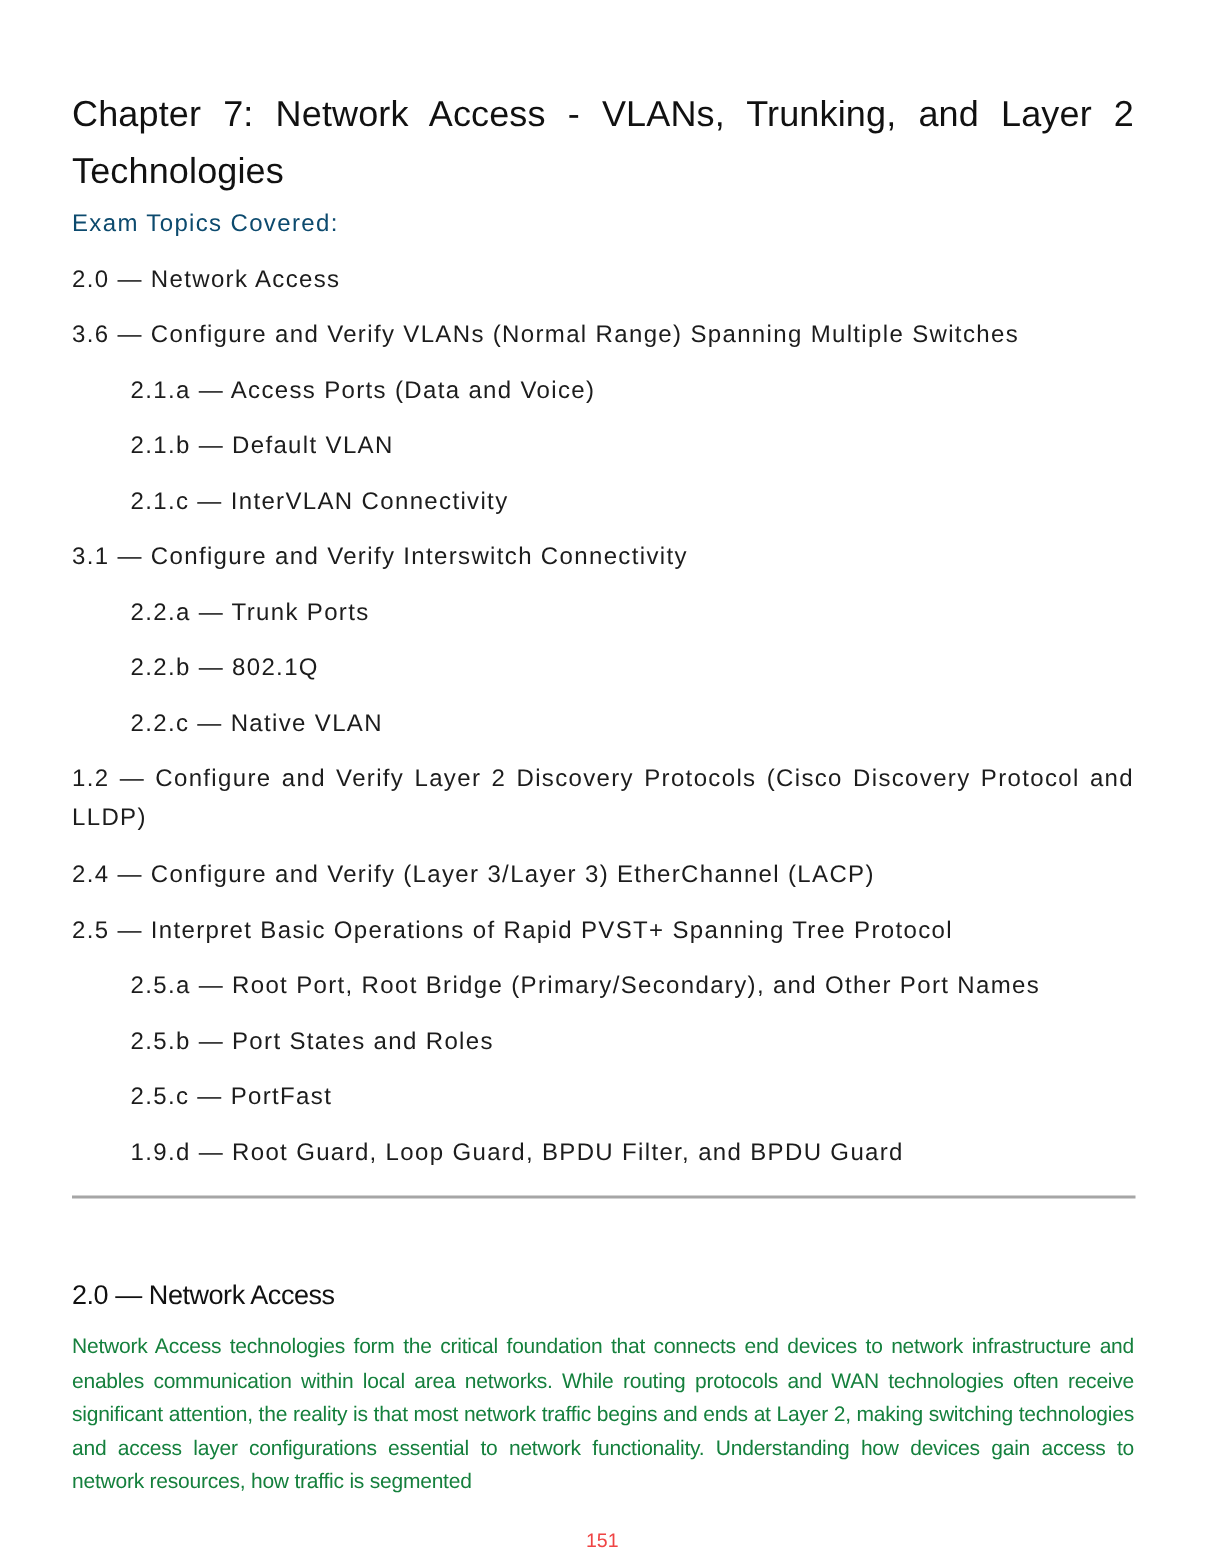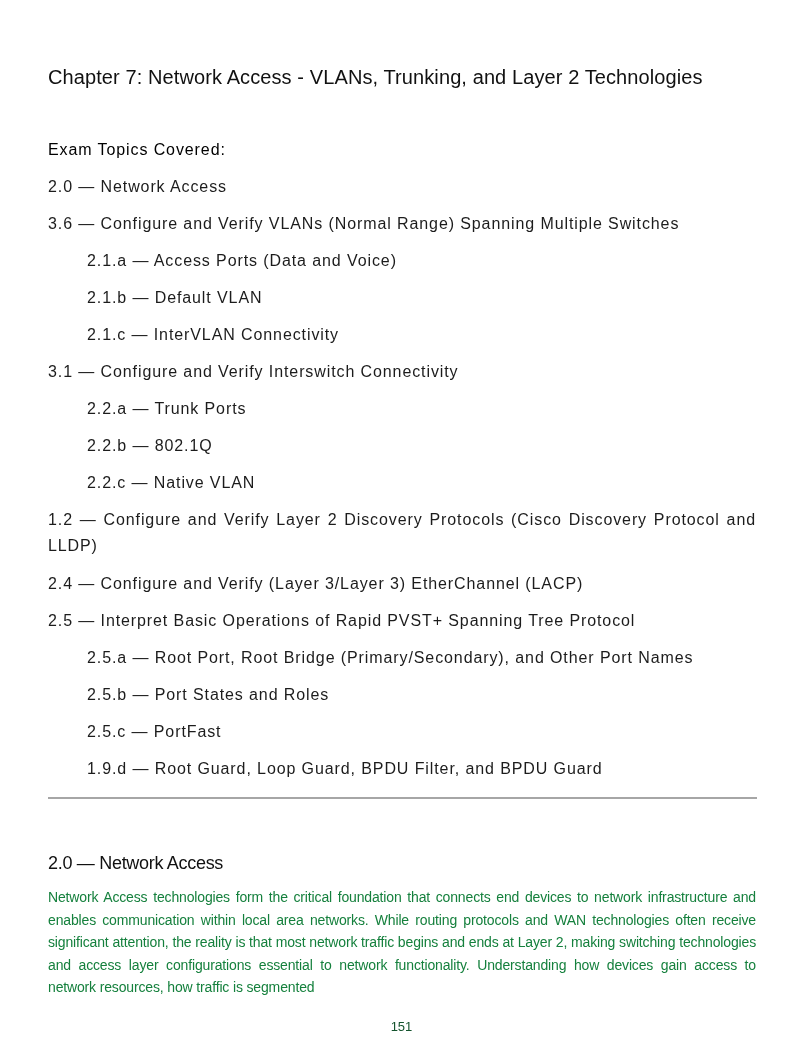--- a/index.html
+++ b/index.html
@@ -1,26 +1,26 @@
 <!DOCTYPE html>
 <html><head>
   <meta charset="utf-8">
   <style>
     html, body { margin: 0; padding: 0; background: #ffffff; }
     body { width: 803px; height: 1041px; position: relative; overflow: hidden; color: #1a1a1a; font-family: "Liberation Sans", sans-serif; }
     .page { position: absolute; left: 48px; top: 0; width: 708px; }
-    .chapter-title { position: absolute; top: 58px; left: 0; width: 708px; font-size: 20px; line-height: 38px; text-align: justify; text-align-last: left; letter-spacing: 0.1px; color: #111; }
-    .exam-label { position: absolute; top: 141px; left: 0; font-size: 16px; letter-spacing: 0.9px; color: #000000; }
+    .chapter-title { position: absolute; top: 58px; left: 0; width: 708px; font-size: 24px; line-height: 38px; text-align: justify; text-align-last: left; letter-spacing: 0.1px; color: #111; }
+    .exam-label { position: absolute; top: 141px; left: 0; font-size: 16px; letter-spacing: 0.9px; color: #0c4a6e; }
     .topic { position: absolute; left: 0; font-size: 16px; letter-spacing: 0.9px; white-space: nowrap; color: #1c1c1c; }
     .topic.sub { left: 39px; }
     .topic.wrap { white-space: normal; width: 708px; text-align: justify; text-align-last: left; line-height: 26px; }
     .rule { position: absolute; top: 797px; left: 0; width: 709px; height: 2px; background: #a6a6a6; }
     .section-heading { position: absolute; top: 853px; left: 0; font-size: 18px; letter-spacing: -0.3px; color: #111; }
     .body-para { position: absolute; top: 886px; left: 0; width: 708px; font-size: 14px; line-height: 22.6px; text-align: justify; letter-spacing: -0.15px; color: #15803d; }
-    .page-number { position: absolute; top: 1019px; left: 0; width: 803px; text-align: center; font-size: 13px; color: #14532d; }
+    .page-number { position: absolute; top: 1019px; left: 0; width: 803px; text-align: center; font-size: 13px; color: #ef4444; }
   </style>
 </head>
 <body>
 
 <div class="page">
   <div class="chapter-title">Chapter 7: Network Access - VLANs, Trunking, and Layer 2 Technologies</div>
   <div class="exam-label">Exam Topics Covered:</div>
 
   <div class="topic" style="top:178px">2.0 — Network Access</div>
   <div class="topic" style="top:215px">3.6 — Configure and Verify VLANs (Normal Range) Spanning Multiple Switches</div>

